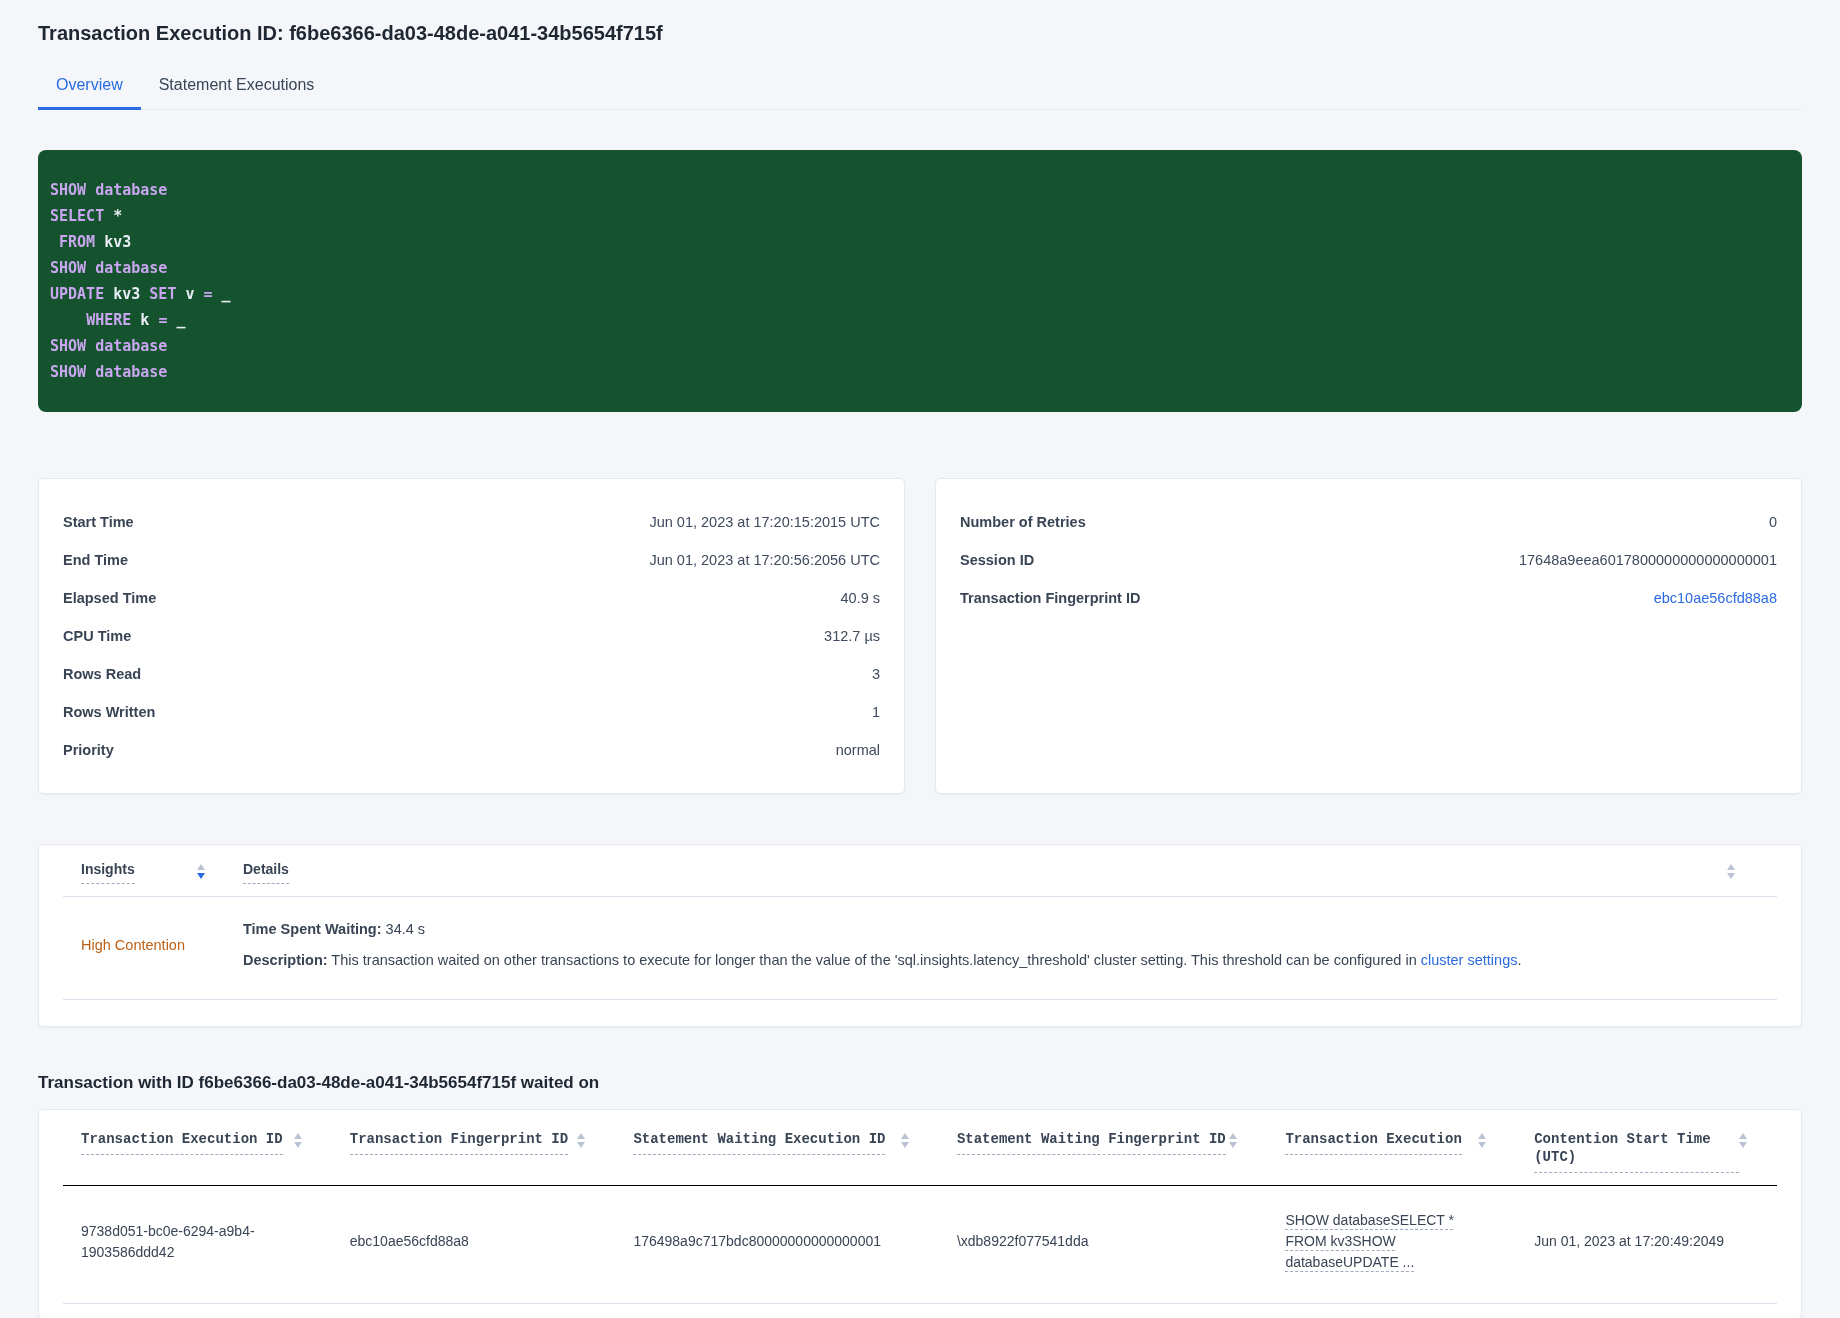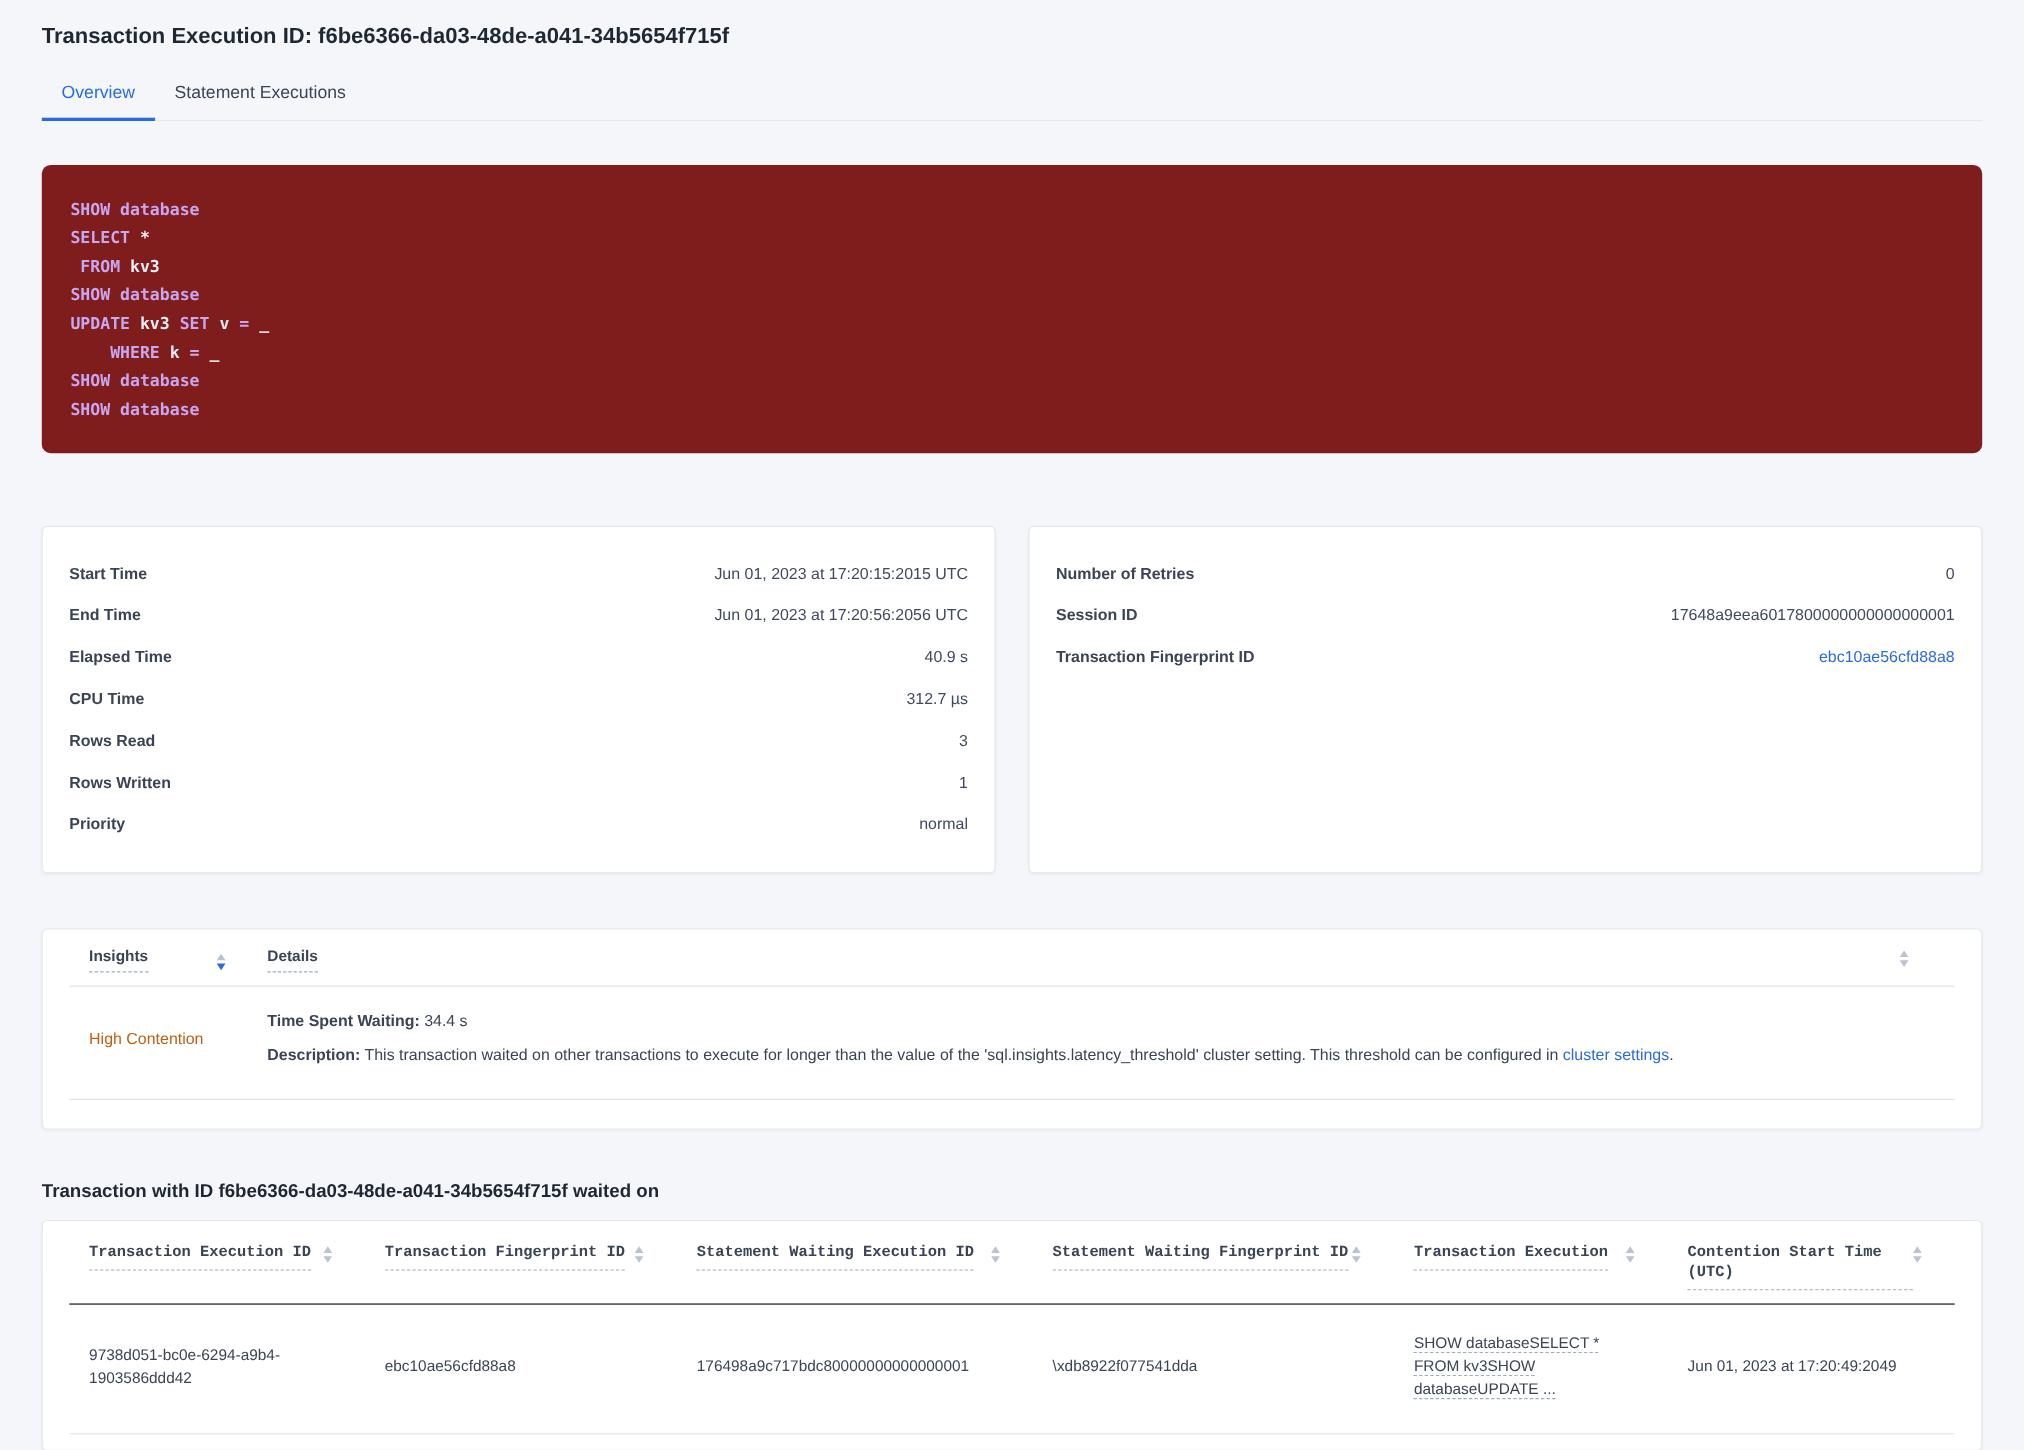--- a/index.html
+++ b/index.html
@@ -15,22 +15,22 @@
   
   .page-title { font-size:20px; font-weight:700; color:#1F2732; }
 
   .tabs { display:flex; margin-top:22px; border-bottom:1px solid #E4E9F0; }
   .tab { font-size:16px; padding:9px 18px 13px 18px; cursor:pointer;
          border-bottom:3px solid transparent; margin-bottom:-1px; color:#394455; }
   .tab.active { color:#2A6BE2; border-bottom-color:#2A6BE2; }
 
   
   .sql-box {
-    margin-top:40px; background:#7f1d1d; border-radius:8px;
-    padding:27px 26px; min-height:262px;
+    margin-top:40px; background:#14532d; border-radius:8px;
+    padding:27px 12px; min-height:262px;
   }
   .code-line { font-family:"DejaVu Sans Mono", monospace; font-size:15px;
                font-weight:700; line-height:26px; white-space:pre; }
   .code-line .kw { color:#C9A6F0; }
   .code-line .pl { color:#E8EDF5; }
 
   
   .cards { display:flex; gap:30px; margin-top:66px; align-items:stretch; }
   .card {
     background:#fff; border:1px solid #E4E9F0; border-radius:5px;
@@ -51,21 +51,21 @@
               border-right:4.5px solid transparent; border-top:6px solid #BAC3D2; }
   .tri-down.active { border-top-color:#2A6BE2; }
 
   
   .insights-card { margin-top:50px; padding:16px 24px 26px 24px; }
   .ins-grid { display:grid; grid-template-columns:150px 1fr; }
   .ins-header { border-bottom:1px solid #DDE3EC; padding-bottom:12px; }
   .col-head-label { font-size:14px; font-weight:700; color:#394455;
                     border-bottom:1px dashed #9FABBF; padding-bottom:6px; cursor:pointer; }
   .ins-head-cell { display:flex; justify-content:space-between; align-items:flex-start; }
-  .ins-head-cell.first { padding-left:18px; padding-right:8px;align-items:center; }
+  .ins-head-cell.first { padding-left:18px; padding-right:8px; }
   .ins-head-cell.second { padding-left:30px; padding-right:42px; }
   .ins-row { border-bottom:1px solid #DDE3EC; padding:22px 0 28px 0; align-items:center; }
   .insight-badge { padding-left:18px; font-size:14.5px; color:#BE5F12; }
   .ins-details { padding-left:30px; font-size:14.5px; line-height:1.45; color:#394455; }
   .ins-details .line + .line { margin-top:10px; }
   .bold { font-weight:700; }
 
   
   .section-title { margin-top:46px; font-size:17px; font-weight:700; color:#1F2732; }
   .waited-card { margin-top:16px; padding:20px 24px 14px 24px; }

